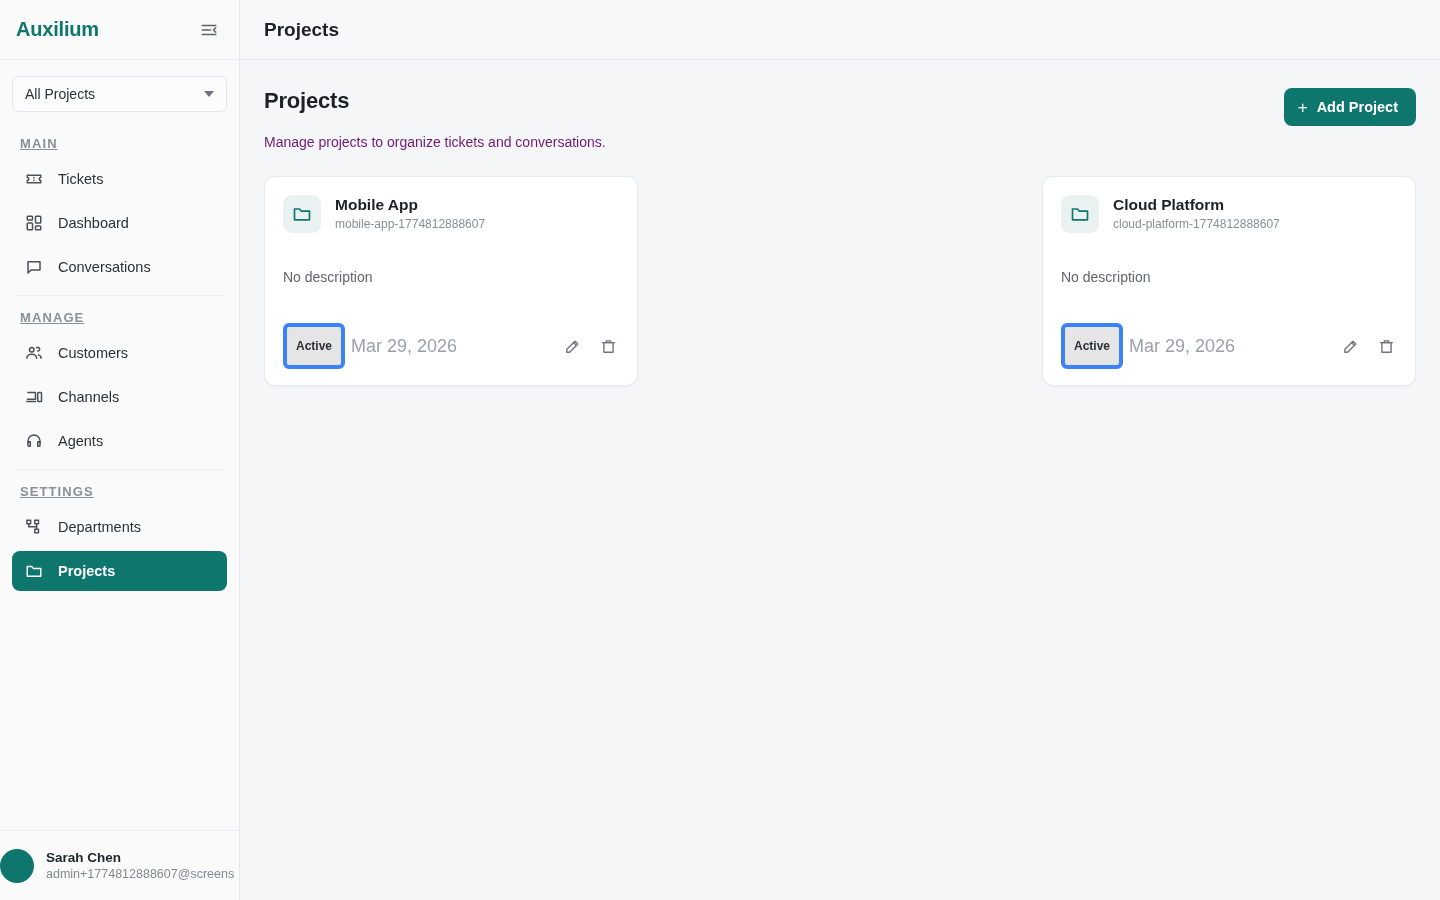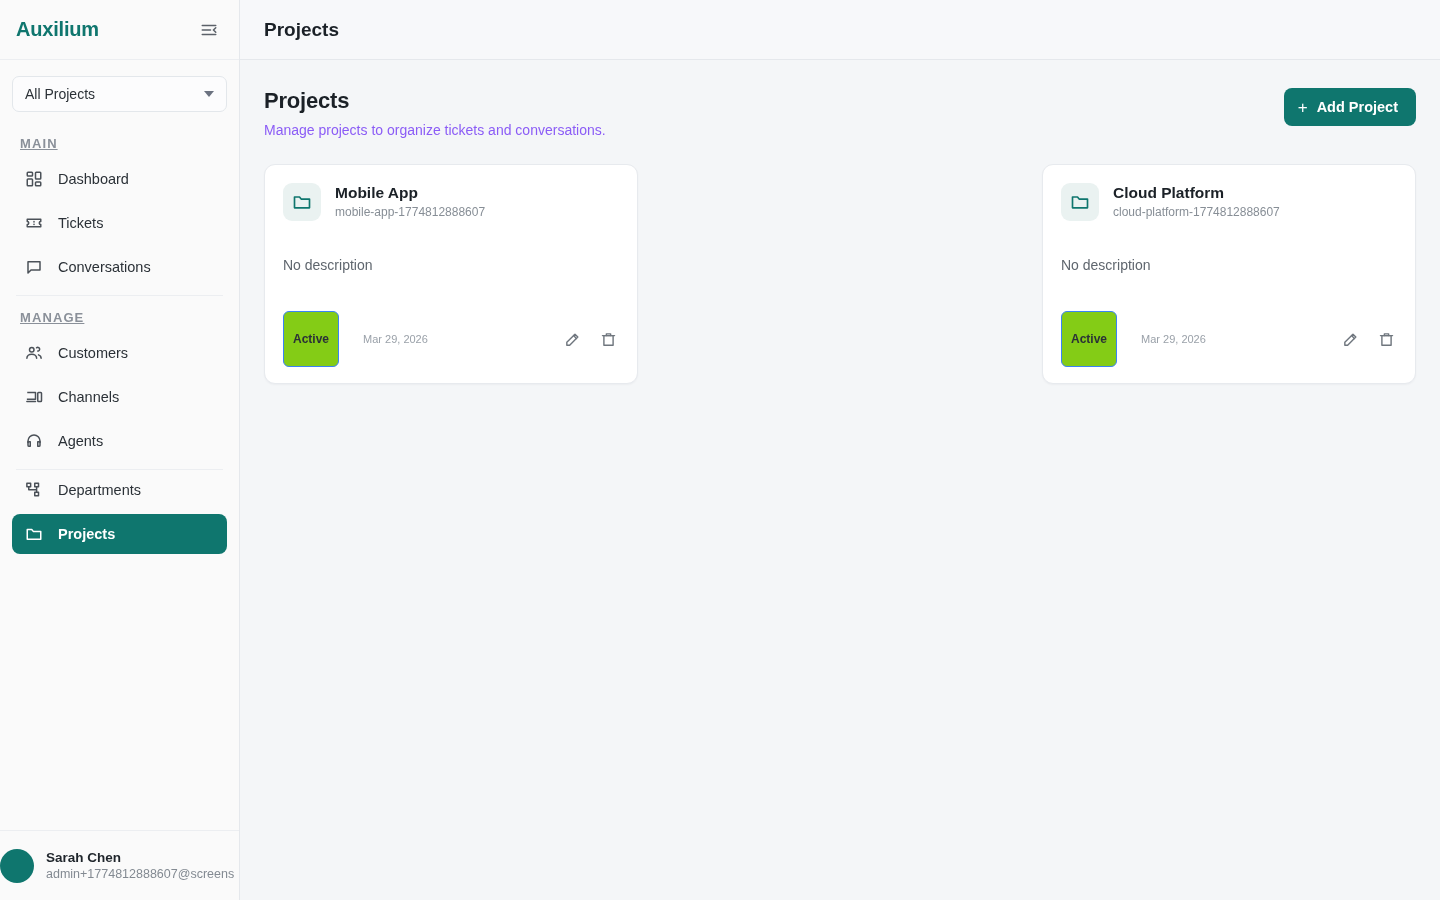--- a/index.html
+++ b/index.html
@@ -88,21 +88,21 @@
     border-bottom: 1px solid #e5e8ec;
     display: flex; align-items: center;
     padding: 0 24px;
     background: #f7f8fa;
   }
   .topbar-title { font-size: 19px; font-weight: bold; color: #1b2127; }
 
   .content { padding: 28px 24px 0 24px; }
   .page-head { display: flex; align-items: flex-start; justify-content: space-between; }
   .page-title { font-size: 22px; font-weight: bold; color: #1b2127; letter-spacing: -0.2px; }
-  .page-sub { font-size: 14px; color: #8b5cf6; margin-top: 8px; text-align: right; }
+  .page-sub { font-size: 14px; color: #701a75; margin-top: 20px; text-align: right; }
 
   .btn-primary {
     background: #0f766e; color: #fff;
     height: 38px; border: none; border-radius: 8px;
     padding: 0 18px 0 14px;
     display: inline-flex; align-items: center; gap: 9px;
     font-size: 14.5px; font-weight: bold; cursor: pointer;
     font-family: "Liberation Sans", sans-serif;
   }
   .plus { font-size: 17px; line-height: 1; font-weight: normal; }
@@ -122,24 +122,24 @@
     background: #eaf2f1;
     display: flex; align-items: center; justify-content: center;
     color: #0f766e; flex: 0 0 38px;
   }
   .card-title { font-size: 15.5px; font-weight: bold; color: #1b2127; line-height: 19px; }
   .card-slug { font-size: 12px; color: #878e96; line-height: 18px; margin-top: 1px; }
   .card-desc { font-size: 14px; color: #5f666e; margin-top: 36px; }
   .card-foot { display: flex; align-items: center; margin-top: 38px; }
   .badge {
     font-size: 12px; font-weight: bold; color: #2b3137;
-    background: #84cc16; border: 1px solid #3b82f6;
-    border-radius: 6px; padding: 20px 9px;
-  }
-  .card-date { font-size: 11px; color: #9aa1a9; margin-left: 24px; }
+    background: #e5e5e5; border: 4px solid #3b82f6;
+    border-radius: 6px; padding: 12px 9px;
+  }
+  .card-date { font-size: 18px; color: #9aa1a9; margin-left: 6px; }
   .card-actions { margin-left: auto; display: flex; align-items: center; gap: 14px; }
   .icon-btn {
     width: 22px; height: 22px; color: #6f767e; cursor: pointer;
     display: flex; align-items: center; justify-content: center;
   }
 </style>
 </head>
 <body>
 
 <div class="app">
@@ -164,44 +164,44 @@
         <span class="caret"></span>
       </div>
     </div>
 
     <nav class="nav">
 
       <div class="nav-section-title">MAIN</div>
 
       <div class="nav-item">
         <span class="ico">
+          <svg width="18" height="18" viewBox="0 0 24 24" fill="none" stroke="currentColor" stroke-width="2" stroke-linejoin="round">
+            <path d="M3 7h18v3a2 2 0 0 0 0 4v3H3v-3a2 2 0 0 0 0-4z"></path>
+            <line x1="12" y1="10" x2="12" y2="10.5" stroke-linecap="round"></line>
+            <line x1="12" y1="13.5" x2="12" y2="14" stroke-linecap="round"></line>
+          </svg>
+        </span>
+        <span>Tickets</span>
+      </div>
+
+      <div class="nav-item">
+        <span class="ico">
           <svg width="18" height="18" viewBox="0 0 24 24" fill="none" stroke="currentColor" stroke-width="2">
             <rect x="3" y="3" width="7" height="5" rx="1"></rect>
             <rect x="14" y="3" width="7" height="9" rx="1"></rect>
             <rect x="3" y="12" width="7" height="9" rx="1"></rect>
             <rect x="14" y="16" width="7" height="5" rx="1"></rect>
           </svg>
         </span>
         <span>Dashboard</span>
       </div>
 
       <div class="nav-item">
         <span class="ico">
           <svg width="18" height="18" viewBox="0 0 24 24" fill="none" stroke="currentColor" stroke-width="2" stroke-linejoin="round">
-            <path d="M3 7h18v3a2 2 0 0 0 0 4v3H3v-3a2 2 0 0 0 0-4z"></path>
-            <line x1="12" y1="10" x2="12" y2="10.5" stroke-linecap="round"></line>
-            <line x1="12" y1="13.5" x2="12" y2="14" stroke-linecap="round"></line>
-          </svg>
-        </span>
-        <span>Tickets</span>
-      </div>
-
-      <div class="nav-item">
-        <span class="ico">
-          <svg width="18" height="18" viewBox="0 0 24 24" fill="none" stroke="currentColor" stroke-width="2" stroke-linejoin="round">
             <path d="M4 5h16v11H8l-4 4z"></path>
           </svg>
         </span>
         <span>Conversations</span>
       </div>
 
       <div class="nav-divider"></div>
 
       <div class="nav-section-title">MANAGE</div>
 
@@ -234,20 +234,21 @@
             <path d="M4 14v-2a8 8 0 0 1 16 0v2"></path>
             <path d="M4 13h3v6H5.5A1.5 1.5 0 0 1 4 17.5z"></path>
             <path d="M20 13h-3v6h1.5a1.5 1.5 0 0 0 1.5-1.5z"></path>
           </svg>
         </span>
         <span>Agents</span>
       </div>
 
       <div class="nav-divider"></div>
 
+      <div class="nav-section-title">SETTINGS</div>
 
 
       <div class="nav-item">
         <span class="ico">
           <svg width="18" height="18" viewBox="0 0 24 24" fill="none" stroke="currentColor" stroke-width="2" stroke-linejoin="round">
             <rect x="2.5" y="3" width="5" height="4.5"></rect>
             <rect x="13" y="3" width="5" height="4.5"></rect>
             <rect x="13" y="15" width="5" height="4.5"></rect>
             <path d="M5 7.5v4h8M15.5 7.5v3.5M13 11.5h2.5v3.5"></path>
           </svg>

